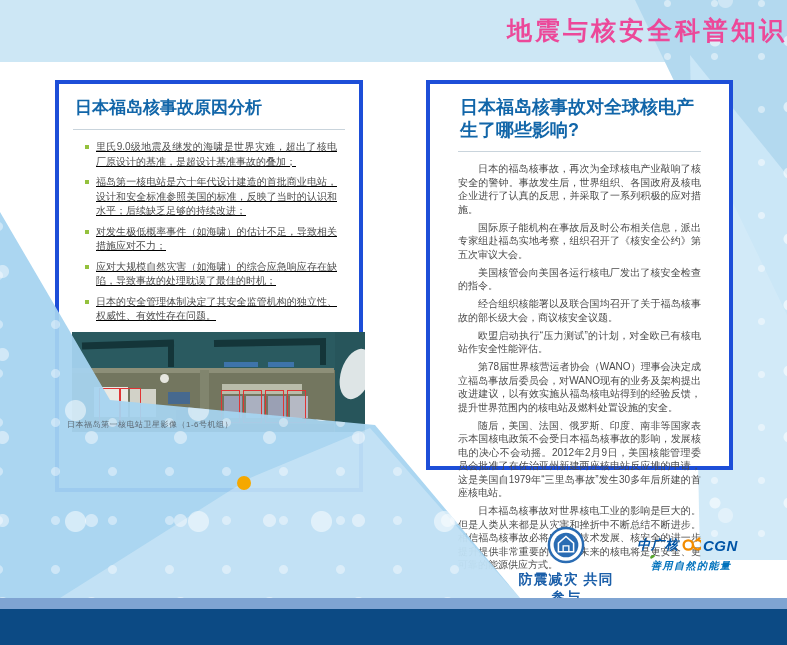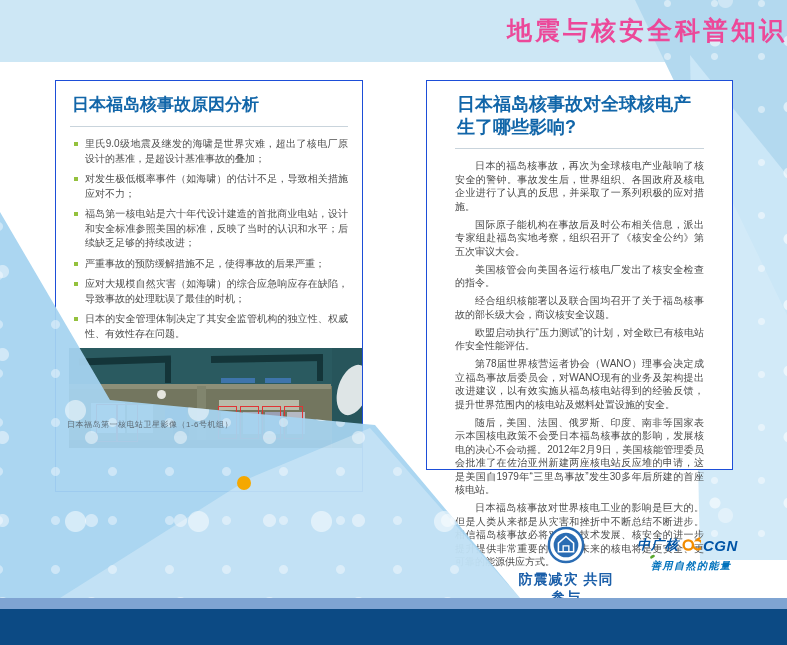--- a/index.html
+++ b/index.html
@@ -19,29 +19,29 @@
       radial-gradient(circle, rgba(255,255,255,.35) 0 7px, transparent 8px);
     background-size:74px 66px, 47px 53px, 121px 103px;
     background-position:12px 8px, 33px 30px, 60px 52px;
   }
   .decor-tr1{position:absolute;left:0;top:0;width:787px;height:320px;z-index:0;
     background-color:#b3d9ef;clip-path:polygon(635px 0,787px 0,787px 315px);}
   .decor-tr2{position:absolute;left:0;top:0;width:787px;height:575px;z-index:0;
     background-color:rgba(205,232,247,.9);clip-path:polygon(690px 55px,787px 175px,787px 560px,700px 560px);}
 
   
-  .card{position:absolute;top:80px;background:#ffffff;border:1px solid #1d4ed8;z-index:1;box-sizing:border-box;}
+  .card{position:absolute;top:80px;background:#ffffff;border:4px solid #1d4ed8;z-index:1;box-sizing:border-box;}
   .card-left{left:55px;width:308px;height:412px;padding:10px 14px;}
   .card-right{left:426px;width:307px;height:390px;padding:10px 28px;}
   .card h2{margin:2px 0 0 2px;color:#1266a9;font-weight:bold;}
   .card-left h2{font-size:17px;line-height:24px;}
   .card-right h2{font-size:18px;line-height:23px;}
   .rule{border:none;border-top:1px solid #c9d4dc;margin:9px 0 10px;}
 
-  .cause-list{list-style:none;margin:0;padding:0 0 0 4px;}
+  .cause-list{list-style:none;margin:8px;padding:0 0 0 4px;text-decoration:underline;}
   .cause-item{display:flex;gap:7px;margin:0 0 6px 0;font-size:10px;line-height:14.5px;
     color:#4e4e4e;text-align:justify;}
   .bullet-sq{flex:none;width:4px;height:4px;background:#94c13d;margin-top:5px;}
 
   .paras p{margin:0 0 4.5px 0;font-size:10px;line-height:13.5px;color:#4a4a4a;
     text-indent:2em;text-align:justify;}
 
   
   .sat{position:relative;margin:7px 0 0 -1px;width:293px;height:100px;background:#73765f;overflow:hidden;}
   .sat .water{position:absolute;left:0;top:0;width:100%;height:38px;background:#2a5a60;}
@@ -127,32 +127,28 @@
     <hr class="rule">
     <ul class="cause-list">
 
         <li class="cause-item">
           <span class="bullet-sq"></span>
           <span>里氏9.0级地震及继发的海啸是世界灾难，超出了核电厂原设计的基准，是超设计基准事故的叠加；</span>
         </li>
 
         <li class="cause-item">
           <span class="bullet-sq"></span>
+          <span>福岛第一核电站是六十年代设计建造的首批商业电站，设计和安全标准参照美国的标准，反映了当时的认识和水平；后续缺乏足够的持续改进；</span>
+        </li>
+
+        <li class="cause-item">
+          <span class="bullet-sq"></span>
           <span>对发生极低概率事件（如海啸）的估计不足，导致相关措施应对不力；</span>
         </li>
 
-        <li class="cause-item">
-          <span class="bullet-sq"></span>
-          <span>福岛第一核电站是六十年代设计建造的首批商业电站，设计和安全标准参照美国的标准，反映了当时的认识和水平；后续缺乏足够的持续改进；</span>
-        </li>
-
-        <li class="cause-item">
-          <span class="bullet-sq"></span>
-          <span>严重事故的预防缓解措施不足，使得事故的后果严重；</span>
-        </li>
 
         <li class="cause-item">
           <span class="bullet-sq"></span>
           <span>应对大规模自然灾害（如海啸）的综合应急响应存在缺陷，导致事故的处理耽误了最佳的时机；</span>
         </li>
 
         <li class="cause-item">
           <span class="bullet-sq"></span>
           <span>日本的安全管理体制决定了其安全监管机构的独立性、权威性、有效性存在问题。</span>
         </li>

